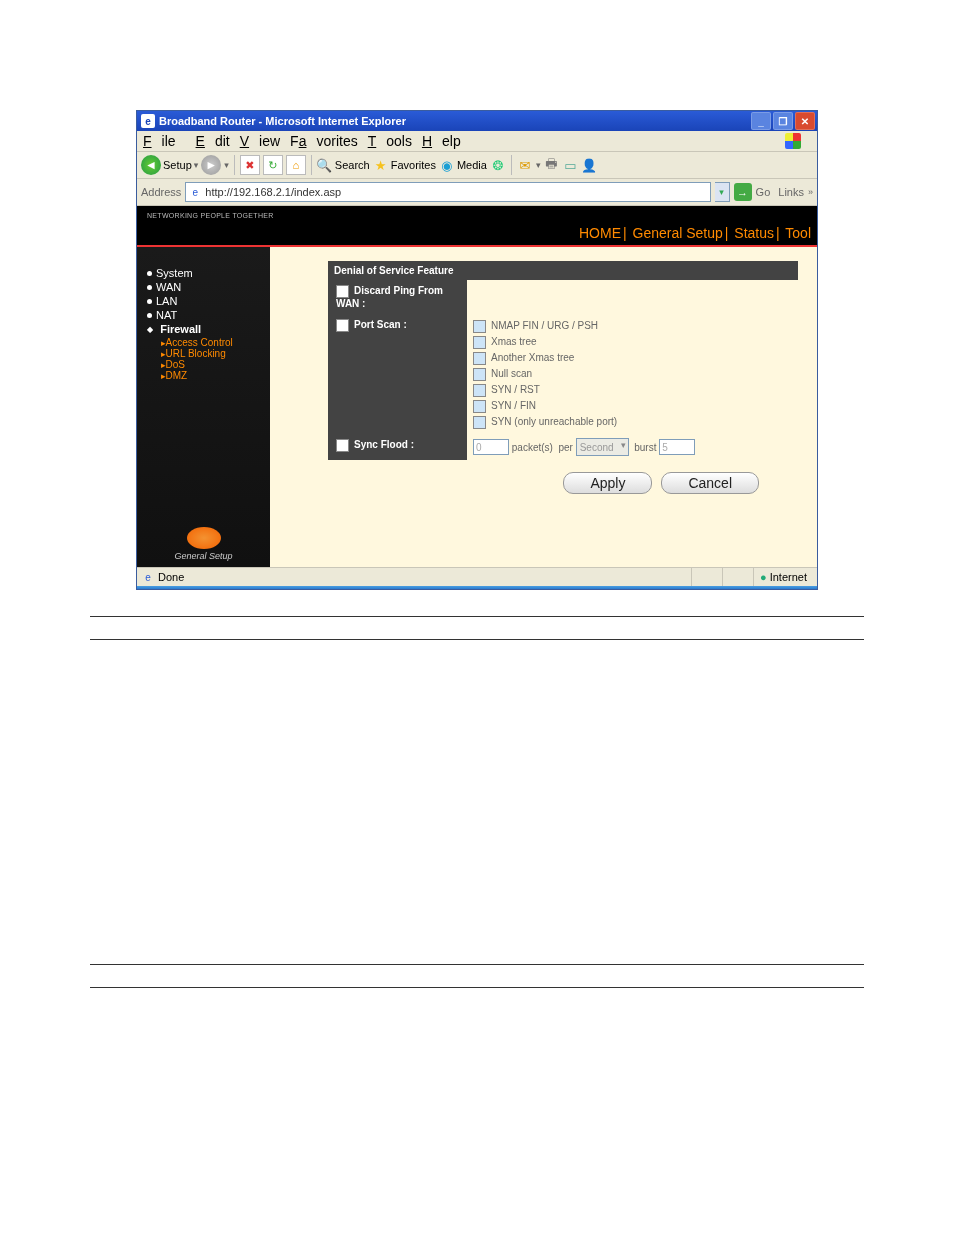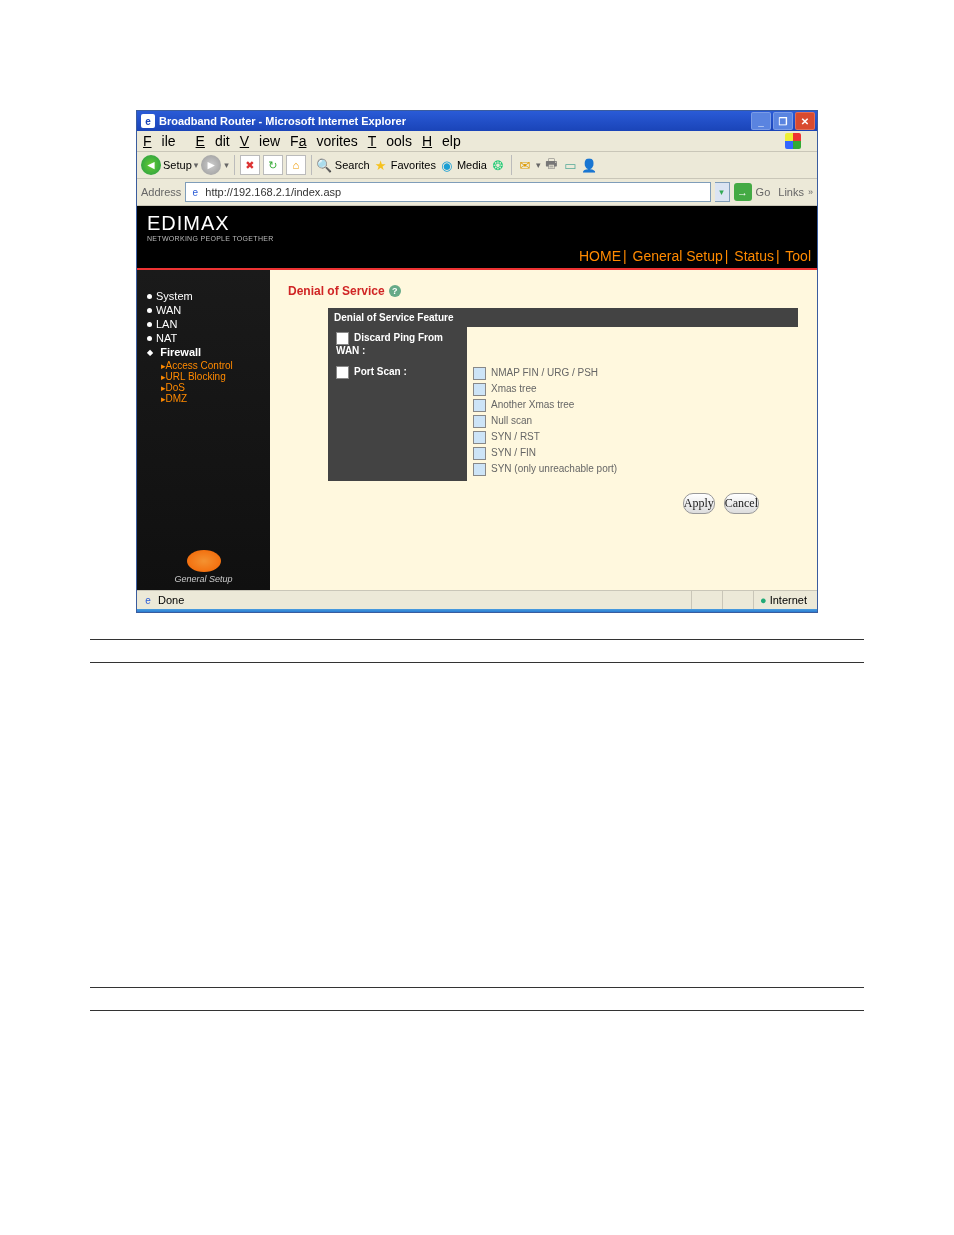--- a/index.html
+++ b/index.html
@@ -137,21 +137,21 @@
   .tbl td.val{background:#fff8de;padding:4px 6px;color:#666;vertical-align:top;}
   .chk{width:11px;height:11px;border:1px solid #888;background:#fff;display:inline-block;vertical-align:middle;margin-right:5px;}
   .chk.on{background:#cde4f7;}
   .txt-in{width:30px;height:14px;border:1px solid #7f9db9;background:#fff;display:inline-flex;align-items:center;padding:0 2px;color:#aaa;font-size:10px;}
   .sel-in{height:16px;border:1px solid #7f9db9;background:#ebebe4;display:inline-flex;align-items:center;padding:0 14px 0 3px;color:#999;font-size:10px;position:relative;}
   .sel-in::after{content:"▾";position:absolute;right:2px;top:1px;color:#888;font-size:9px;}
   .ps-list{line-height:1.6;}
   .ps-list .chk{background:#cde4f7;}
   .btns{text-align:right;margin-top:12px;padding-right:40px;}
   .pill{display:inline-block;background:linear-gradient(#fff,#ddd);border:1px solid #999;border-radius:10px;
-    padding:2px 0;font-size:12px;color:#222;margin-left:6px;font-family:Liberation Serif, serif;}
+    padding:2px 26px;font-size:14px;color:#222;margin-left:6px;}
   
   .status{background:#ece9d8;border-top:1px solid #c9c6b8;height:18px;display:flex;align-items:center;font-size:11px;padding:0 4px;}
   .status .done-ico{width:14px;height:14px;margin-right:3px;display:inline-flex;align-items:center;justify-content:center;color:#2a5bd7;font-size:10px;}
   .status .fill{flex:1;}
   .status .pane{border-left:1px solid #c9c6b8;height:100%;width:30px;}
   .status .inet{display:flex;align-items:center;gap:3px;padding:0 6px;border-left:1px solid #c9c6b8;height:100%;}
   .status .globe{color:#2a7;font-size:11px;}
   .blue-line{height:3px;background:linear-gradient(#4a9ee0,#2a7bd0);}
   
   .doc-lines{margin:26px 90px 0 90px;}
@@ -227,21 +227,20 @@
       </span>
       <span class="addr-drop">▾</span>
       <span class="go-btn">→</span>
       <span>Go</span>
       <span class="links-lbl">Links</span>
       <span class="chev">»</span>
     </div>
 
     <div class="page-content">
       <div class="brand-band">
-        <div class="brand-name">EDIMAX</div>
         <div class="brand-tag">NETWORKING PEOPLE TOGETHER</div>
       </div>
       <div class="brand-nav">
         <a>HOME</a><span class="sep">|</span>
         <a>General Setup</a><span class="sep">|</span>
         <a>Status</a><span class="sep">|</span>
         <a>Tool</a>
       </div>
       <div class="brand-sep"></div>
 
@@ -270,24 +269,20 @@
           <div class="sub"><span class="arrow">▸</span><span>URL Blocking</span></div>
           <div class="sub active"><span class="arrow">▸</span><span>DoS</span></div>
           <div class="sub"><span class="arrow">▸</span><span>DMZ</span></div>
           <div class="footer-sec">
             <div class="footer-img"></div>
             <div class="footer-txt">General Setup</div>
           </div>
         </div>
 
         <div class="main">
-          <h2>
-            <span>Denial of Service</span>
-            <span class="help-q">?</span>
-          </h2>
 
           <table class="tbl">
             <tbody>
                 <tr>
                   <th colspan="2">Denial of Service Feature</th>
                 </tr>
             <tr>
               <td class="lab"><span class="chk"></span><b>Discard Ping From WAN :</b></td>
               <td class="val"></td>
             </tr>
@@ -298,20 +293,35 @@
                       <div><span class="chk on"></span><span>NMAP FIN / URG / PSH</span></div>
                       <div><span class="chk on"></span><span>Xmas tree</span></div>
                       <div><span class="chk on"></span><span>Another Xmas tree</span></div>
                       <div><span class="chk on"></span><span>Null scan</span></div>
                       <div><span class="chk on"></span><span>SYN / RST</span></div>
                       <div><span class="chk on"></span><span>SYN / FIN</span></div>
                       <div><span class="chk on"></span><span>SYN (only unreachable port)</span></div>
                     </div>
               </td>
             </tr>
+            <tr>
+              <td class="lab"><span class="chk"></span><b>Sync Flood :</b></td>
+              <td class="val">
+                <span class="txt-in">0</span>
+                <span>packet(s)</span>&nbsp;
+                <span>per</span>
+                <span class="sel-in">
+                      <span>Second</span>
+                    </span>&nbsp;
+                <span>burst</span>
+                <span class="txt-in">
+                      <span>5</span>
+                    </span>
+              </td>
+            </tr>
           </tbody>
             </table>
 
           <div class="btns">
             <span class="pill">Apply</span>
             <span class="pill">Cancel</span>
           </div>
         </div>
       </div>
     </div>

